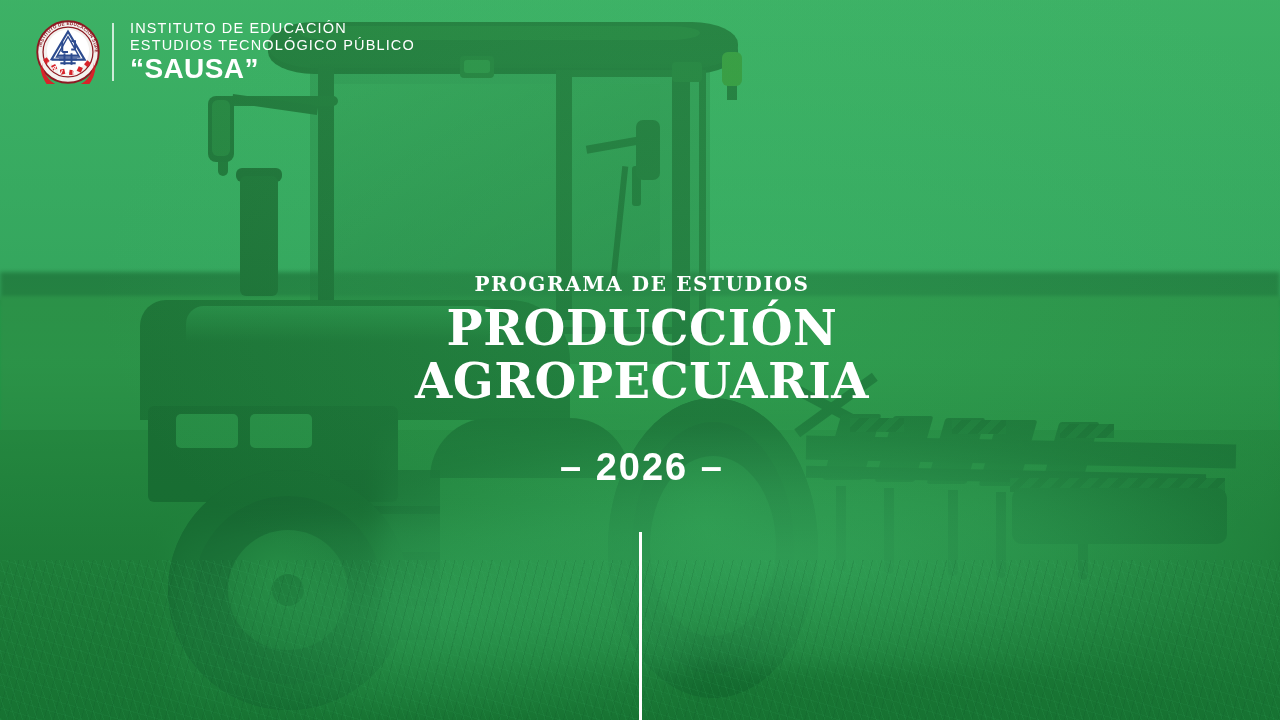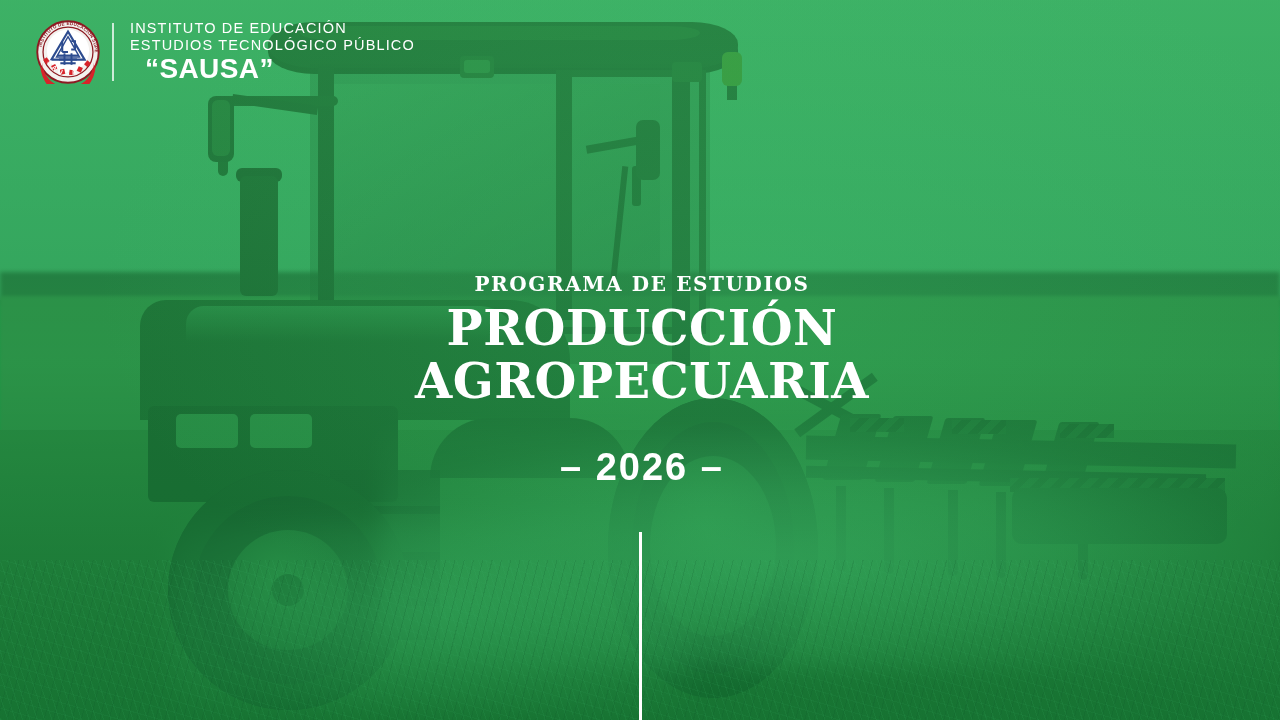--- a/index.html
+++ b/index.html
@@ -169,21 +169,21 @@
   .hdr-divider{
     width:2px;height:58px;background:rgba(255,255,255,.75);flex:0 0 2px;margin:0 4px 0 0;
   }
   .hdr-text{display:flex;flex-direction:column;}
   .hdr-l1,.hdr-l2{
     color:#ffffff;font-size:14.5px;letter-spacing:1.15px;line-height:16.5px;
     font-weight:400;white-space:nowrap;
   }
   .hdr-l3{
     color:#ffffff;font-size:28px;font-weight:bold;letter-spacing:0.4px;
-    line-height:30px;margin-top:1px;white-space:nowrap;margin-left:15px;
+    line-height:30px;margin-top:1px;white-space:nowrap;
   }
 
   
   .titleblock{
     position:absolute;left:0;top:272px;width:1284px;text-align:center;
   }
   .kicker{
     color:#fff;font-family:"DejaVu Serif", serif;font-weight:bold;
     font-size:20px;letter-spacing:1.6px;margin:0 0 6px 0;
   }

